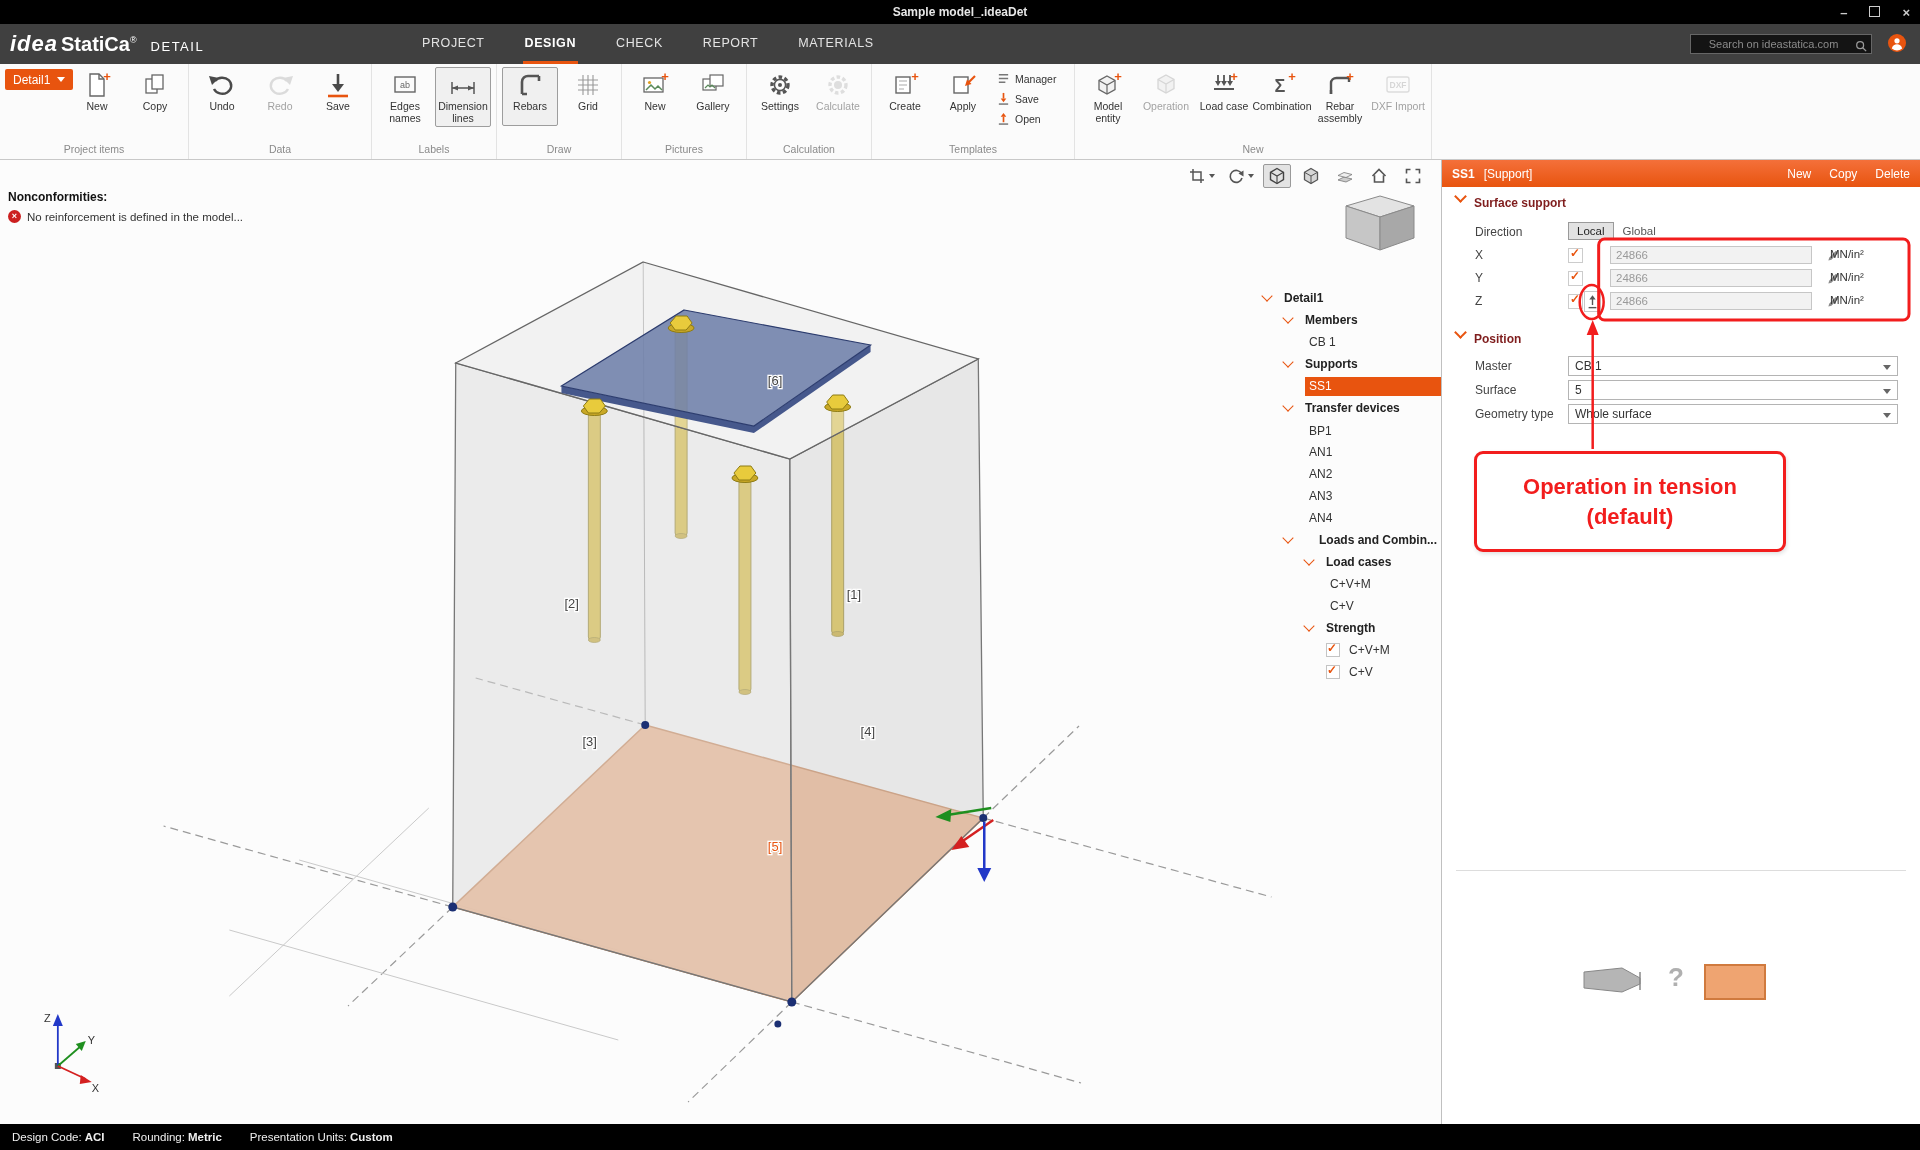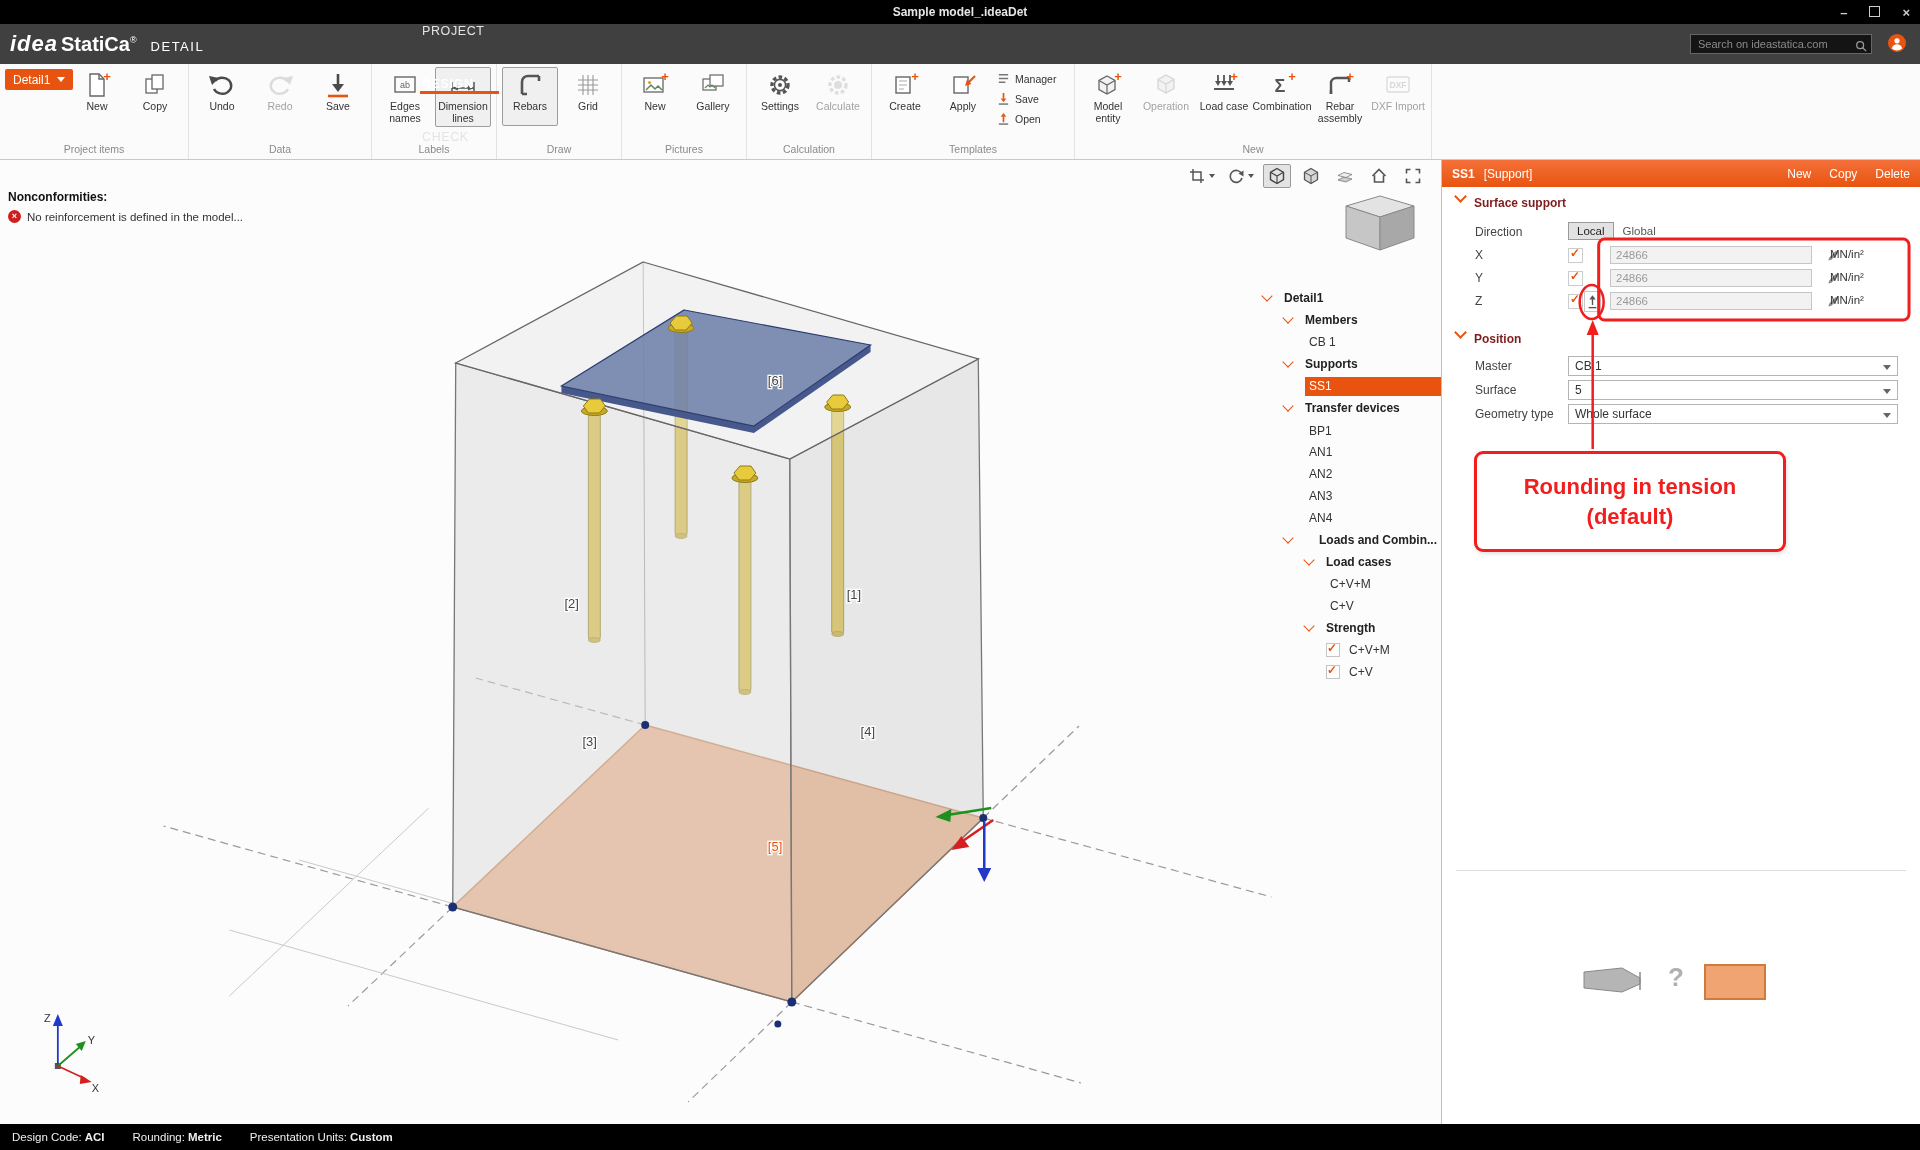--- a/index.html
+++ b/index.html
@@ -13,25 +13,25 @@
   .wbtn{color:#ccc;font-size:13px;line-height:1;cursor:default;}
   .maxbox{display:inline-block;width:9px;height:9px;border:1px solid #ccc;}
 
   
   .menu-bar{height:40px;background:#404040;position:relative;display:flex;align-items:center;}
   .logo{margin-left:10px;display:flex;align-items:baseline;}
   .logo-idea{font-style:italic;font-weight:900;font-size:22px;color:#fff;letter-spacing:1px;}
   .logo-statica{font-weight:bold;font-size:20px;color:#fff;margin-left:3px;}
   .logo-reg{font-size:9px;color:#fff;vertical-align:top;position:relative;top:-8px;}
   .logo-module{font-size:13px;color:#fff;letter-spacing:1.5px;margin-left:14px;}
-  .menu-tabs{position:absolute;left:420px;top:0;height:100%;display:flex;gap:36px;flex-direction:column;}
+  .menu-tabs{position:absolute;left:420px;top:0;height:100%;display:flex;gap:36px;}
   .menu-tab{display:flex;align-items:center;color:#e4e4e4;font-size:12.5px;letter-spacing:.6px;border-bottom:3px solid transparent;padding:0 2px;box-sizing:border-box;}
   .menu-tab.active{border-bottom-color:#E8540F;color:#fff;font-weight:bold;}
   .search-wrap{position:absolute;right:48px;top:10px;width:182px;height:20px;}
-  .search-input{width:100%;height:100%;box-sizing:border-box;background:#141414;border:1px solid #666;color:#bbb;font-size:11px;padding:0 22px 0 7px;font-family:"Liberation Sans",sans-serif;}
+  .search-input{width:100%;height:100%;box-sizing:border-box;background:#141414;border:1px solid #666;color:#bbb;font-size:11px;padding:0 22px 0 7px;font-family:"Liberation Sans",sans-serif;text-align:center;}
   .search-input::placeholder{color:#8b8b8b;}
   .search-icon{position:absolute;right:5px;top:4px;}
   .profile{position:absolute;right:14px;top:10px;width:18px;height:18px;}
 
   
   .ribbon{height:96px;background:#fbfbfb;border-bottom:1px solid #c8c8c8;box-sizing:border-box;}
   .ribbon-groups{display:flex;height:100%;align-items:stretch;}
   .rgroup{display:flex;flex-direction:column;padding:3px 5px 1px;border-right:1px solid #e3e3e3;}
   .rgroup-items{flex:1;display:flex;align-items:flex-start;gap:2px;}
   .rgroup-name{height:15px;font-size:10.5px;color:#8a8a8a;text-align:center;}
@@ -662,21 +662,21 @@
           <span>Position</span>
         </div>
 
         <svg class="props-overlay" viewBox="0 0 479 937" preserveAspectRatio="none">
           <rect x="157" y="52" width="311" height="81" rx="6" fill="none" stroke="#F21D1D" stroke-width="3"></rect>
           <ellipse cx="150" cy="115" rx="12" ry="17" fill="none" stroke="#F21D1D" stroke-width="2.5"></ellipse>
           <line x1="151" y1="262" x2="151" y2="146" stroke="#F21D1D" stroke-width="2.5"></line>
           <polygon points="145,148 157,148 151,133" fill="#F21D1D"></polygon>
         </svg>
         <div class="annotation-note">
-          <span>Rounding in tension</span>
+          <span>Operation in tension</span>
           <span>(default)</span>
         </div>
 
         <div class="props-sep"></div>
         <div class="pictos">
           <svg class="picto-shape" width="64" height="40" viewBox="0 0 64 40">
             <polygon points="2,10 40,6 58,16 58,22 40,30 2,26" fill="#B5B5B5" stroke="#888"></polygon>
             <line x1="58" y1="10" x2="58" y2="28" stroke="#888" stroke-width="1.5"></line>
           </svg>
           <span class="qmark">?</span>

